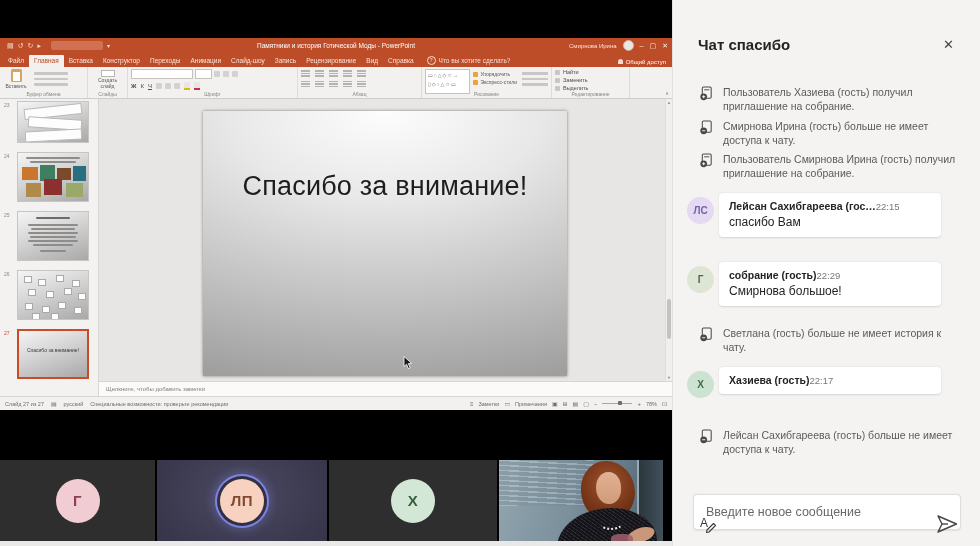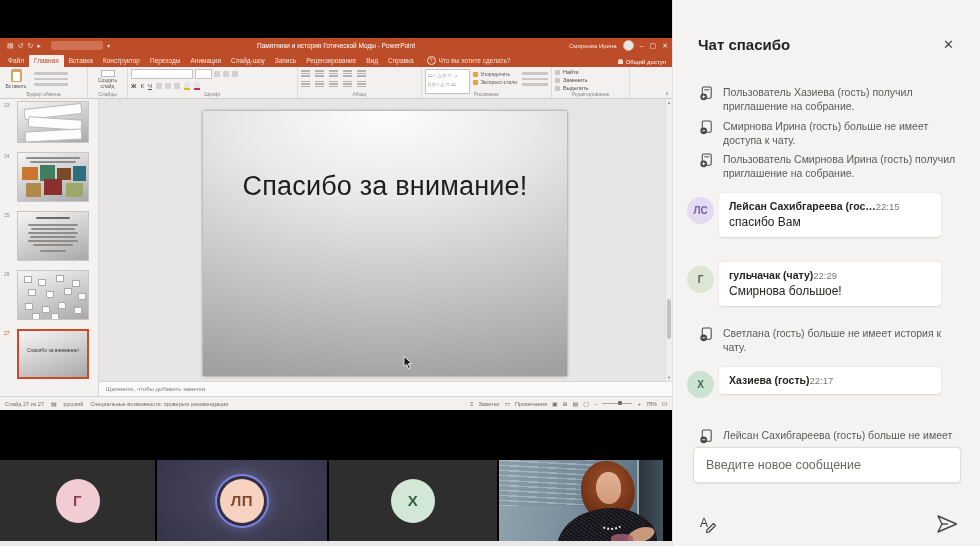--- a/index.html
+++ b/index.html
@@ -134,21 +134,21 @@
   .systext{margin-left:9px;width:238px;font-size:10.5px;line-height:14px;color:#5d5b58;}
   .msgrow{position:absolute;left:0;width:100%;}
   .chatav{position:absolute;left:14px;top:4px;width:27px;height:27px;border-radius:50%;display:flex;align-items:center;justify-content:center;
           font-size:10px;font-weight:bold;}
   .msgcard{position:absolute;left:46px;width:222px;background:#fff;border-radius:4px;box-shadow:0 0.5px 2px rgba(0,0,0,.13);
            box-sizing:border-box;padding:7px 10px 8px 10px;}
   .cardhead{display:flex;align-items:baseline;gap:0;}
   .cardname{font-size:10.5px;font-weight:bold;color:#252423;white-space:nowrap;}
   .cardtime{font-size:9.5px;color:#7a7875;}
   .cardbody{margin-top:3px;font-size:12px;color:#252423;}
-  .chatinputwrap{position:absolute;left:20px;top:447px;width:268px;height:36px;}
+  .chatinputwrap{position:absolute;left:20px;top:494px;width:268px;height:36px;}
   .chatinput{width:100%;height:100%;box-sizing:border-box;border:1px solid #e0ded9;border-radius:4px;background:#fff;
              font-family:"Liberation Sans","DejaVu Sans",sans-serif;font-size:12.5px;color:#252423;padding:0 12px;outline:none;
              box-shadow:0 0.5px 1.5px rgba(0,0,0,.08);}
   .chatinput::placeholder{color:#6b6966;opacity:1;}
   .formatbtn{position:absolute;left:25px;top:514px;width:20px;height:20px;}
   .sendbtn{position:absolute;left:262px;top:512px;width:24px;height:24px;}
 </style>
 </head>
 <body>
 
@@ -521,21 +521,21 @@
         <div class="cardbody">спасибо Вам</div>
       </div>
     </div>
 
     <div class="msgrow" style="top:262px">
       <div class="chatav" style="background:#dde6d5;color:#566349;">
         <span>Г</span>
       </div>
       <div class="msgcard">
         <div class="cardhead">
-          <span class="cardname">гульчачак (чату)</span>
+          <span class="cardname">собрание (гость)</span>
           <span class="cardtime">22:29</span>
         </div>
         <div class="cardbody">Смирнова большое!</div>
       </div>
     </div>
 
     <div class="sysmsg" style="top:326px">
       <svg class="sysicon" width="15" height="16" viewBox="0 0 16 16">
         <rect x="3.5" y="1.5" width="9.5" height="12" rx="1.3" fill="none" stroke="#4a4845" stroke-width="1.1"></rect>
         <circle cx="5" cy="12" r="3.6" fill="#4a4845"></circle>

